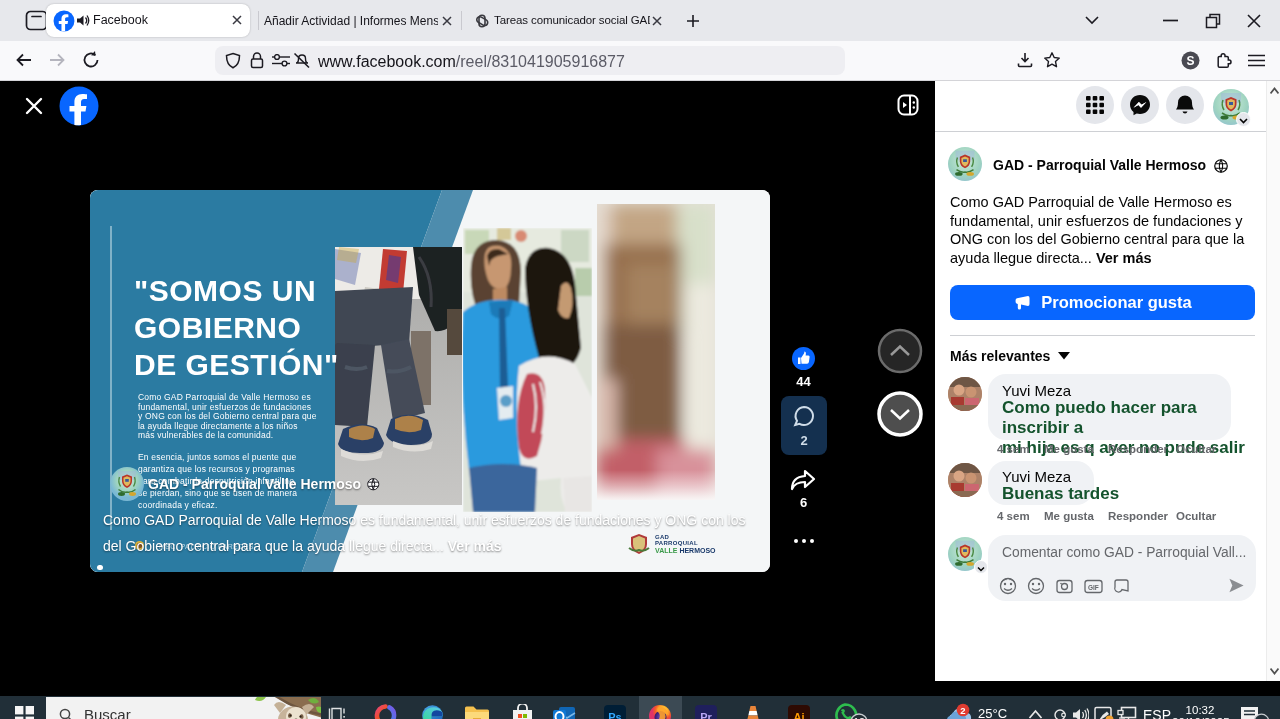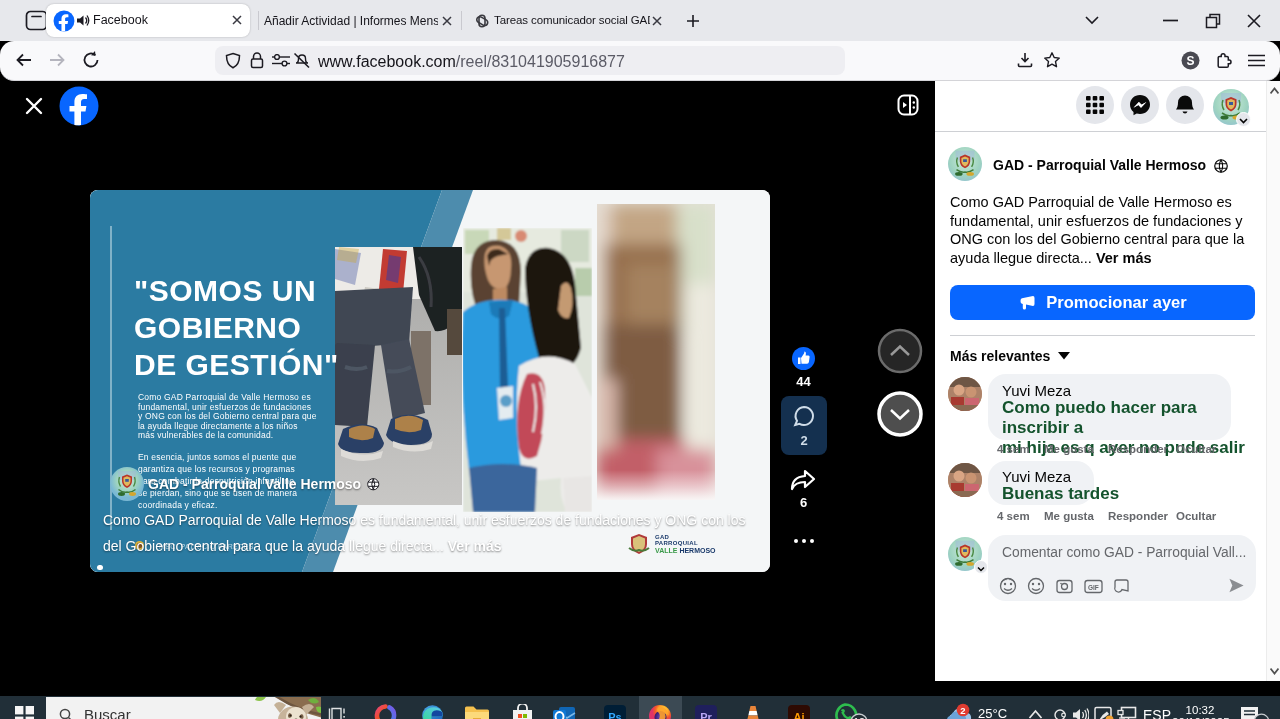--- a/index.html
+++ b/index.html
@@ -1,21 +1,21 @@
 <!DOCTYPE html>
 <html><head>
 <meta charset="utf-8">
 <style>
   * { margin:0; padding:0; box-sizing:border-box; }
   html,body { width:1280px; height:719px; overflow:hidden; background:#000; font-family:"Liberation Sans", sans-serif; }
   .abs { position:absolute; }
   #stage { position:relative; width:1280px; height:590px; }
   
   #tabbar { position:absolute; left:0; top:0; width:1280px; height:41px; background:#e7e8ec; }
-  #navbar { position:absolute; left:0; top:41px; width:1280px; height:40px; background:#f9f9fb; border-bottom:1px solid #d4d4d8;border-radius:14px; }
+  #navbar { position:absolute; left:0; top:41px; width:1280px; height:40px; background:#f9f9fb; border-bottom:1px solid #d4d4d8; }
   .tab-active { position:absolute; left:46px; top:4px; width:204px; height:33px; background:#fff; border-radius:8px; box-shadow:0 0 2px rgba(0,0,0,.25); }
   .tabtxt { font-size:12.5px; color:#15141a; white-space:nowrap; }
   .vline { position:absolute; width:1px; background:#c9c9cf; }
   #urlbar { position:absolute; left:215px; top:5px; width:630px; height:29px; background:#eeeef2; border-radius:8px; }
   #urltext { position:absolute; left:318px; top:12px; font-size:16px; color:#5b5b66; }
   #urltext b { color:#15141a; font-weight:normal; }
   
   #content { position:absolute; left:0; top:81px; width:1280px; height:600px; background:#000; }
   #sidebar { position:absolute; left:935px; top:0px; width:331px; height:600px; background:#fff; overflow:hidden; }
   #scrollbar { position:absolute; left:1266px; top:0; width:14px; height:600px; background:#fafafa; border-left:1px solid #ececec; }
@@ -395,21 +395,21 @@
             <circle cx="7.5" cy="7.5" r="6.7" fill="none" stroke="#050505" stroke-width="1.3"></circle>
             <path d="M1.5 5 h12 M1.5 10 h12 M7.5 .8 q-3.6 6.7 0 13.4 M7.5 .8 q3.6 6.7 0 13.4" fill="none" stroke="#050505" stroke-width="1.1"></path>
           </svg>
       </div>
       <div class="abs" style="left:15px;top:112px;width:310px;font-size:14.5px;line-height:18.7px;color:#050505;white-space:nowrap">Como GAD Parroquial de Valle Hermoso es<br>fundamental, unir esfuerzos de fundaciones y<br>ONG con los del Gobierno central para que la<br>ayuda llegue directa... <b>Ver más</b></div>
 
       <div class="abs" style="left:15px;top:204px;width:305px;height:35px;background:#0866ff;border-radius:8px;display:flex;align-items:center;justify-content:center">
         <svg width="20" height="20" viewBox="0 0 20 20" style="margin-right:8px">
             <path d="M15 3 Q16.5 3 16.5 5 V11 Q16.5 13 15 13 L8 11.5 V15 a1.6 1.6 0 0 1 -3.2 0 V11 L4 10.8 Q2.5 10.5 2.5 8 Q2.5 5.5 4 5.2 Z" fill="#fff"></path>
           </svg>
-        <span style="color:#fff;font-size:16.5px;font-weight:bold">Promocionar ayer</span>
+        <span style="color:#fff;font-size:16.5px;font-weight:bold">Promocionar gusta</span>
       </div>
 
       <div class="abs" style="left:15px;top:254px;width:305px;height:1px;background:#ced0d4"></div>
       <div class="abs" style="left:15px;top:267px;font-size:14px;font-weight:bold;color:#050505">Más relevantes
         <svg style="margin-left:4px;vertical-align:1px" width="12" height="8" viewBox="0 0 12 8">
             <path d="M0 0 H12 L6 7.5 Z" fill="#050505"></path>
           </svg>
       </div>
 
       

